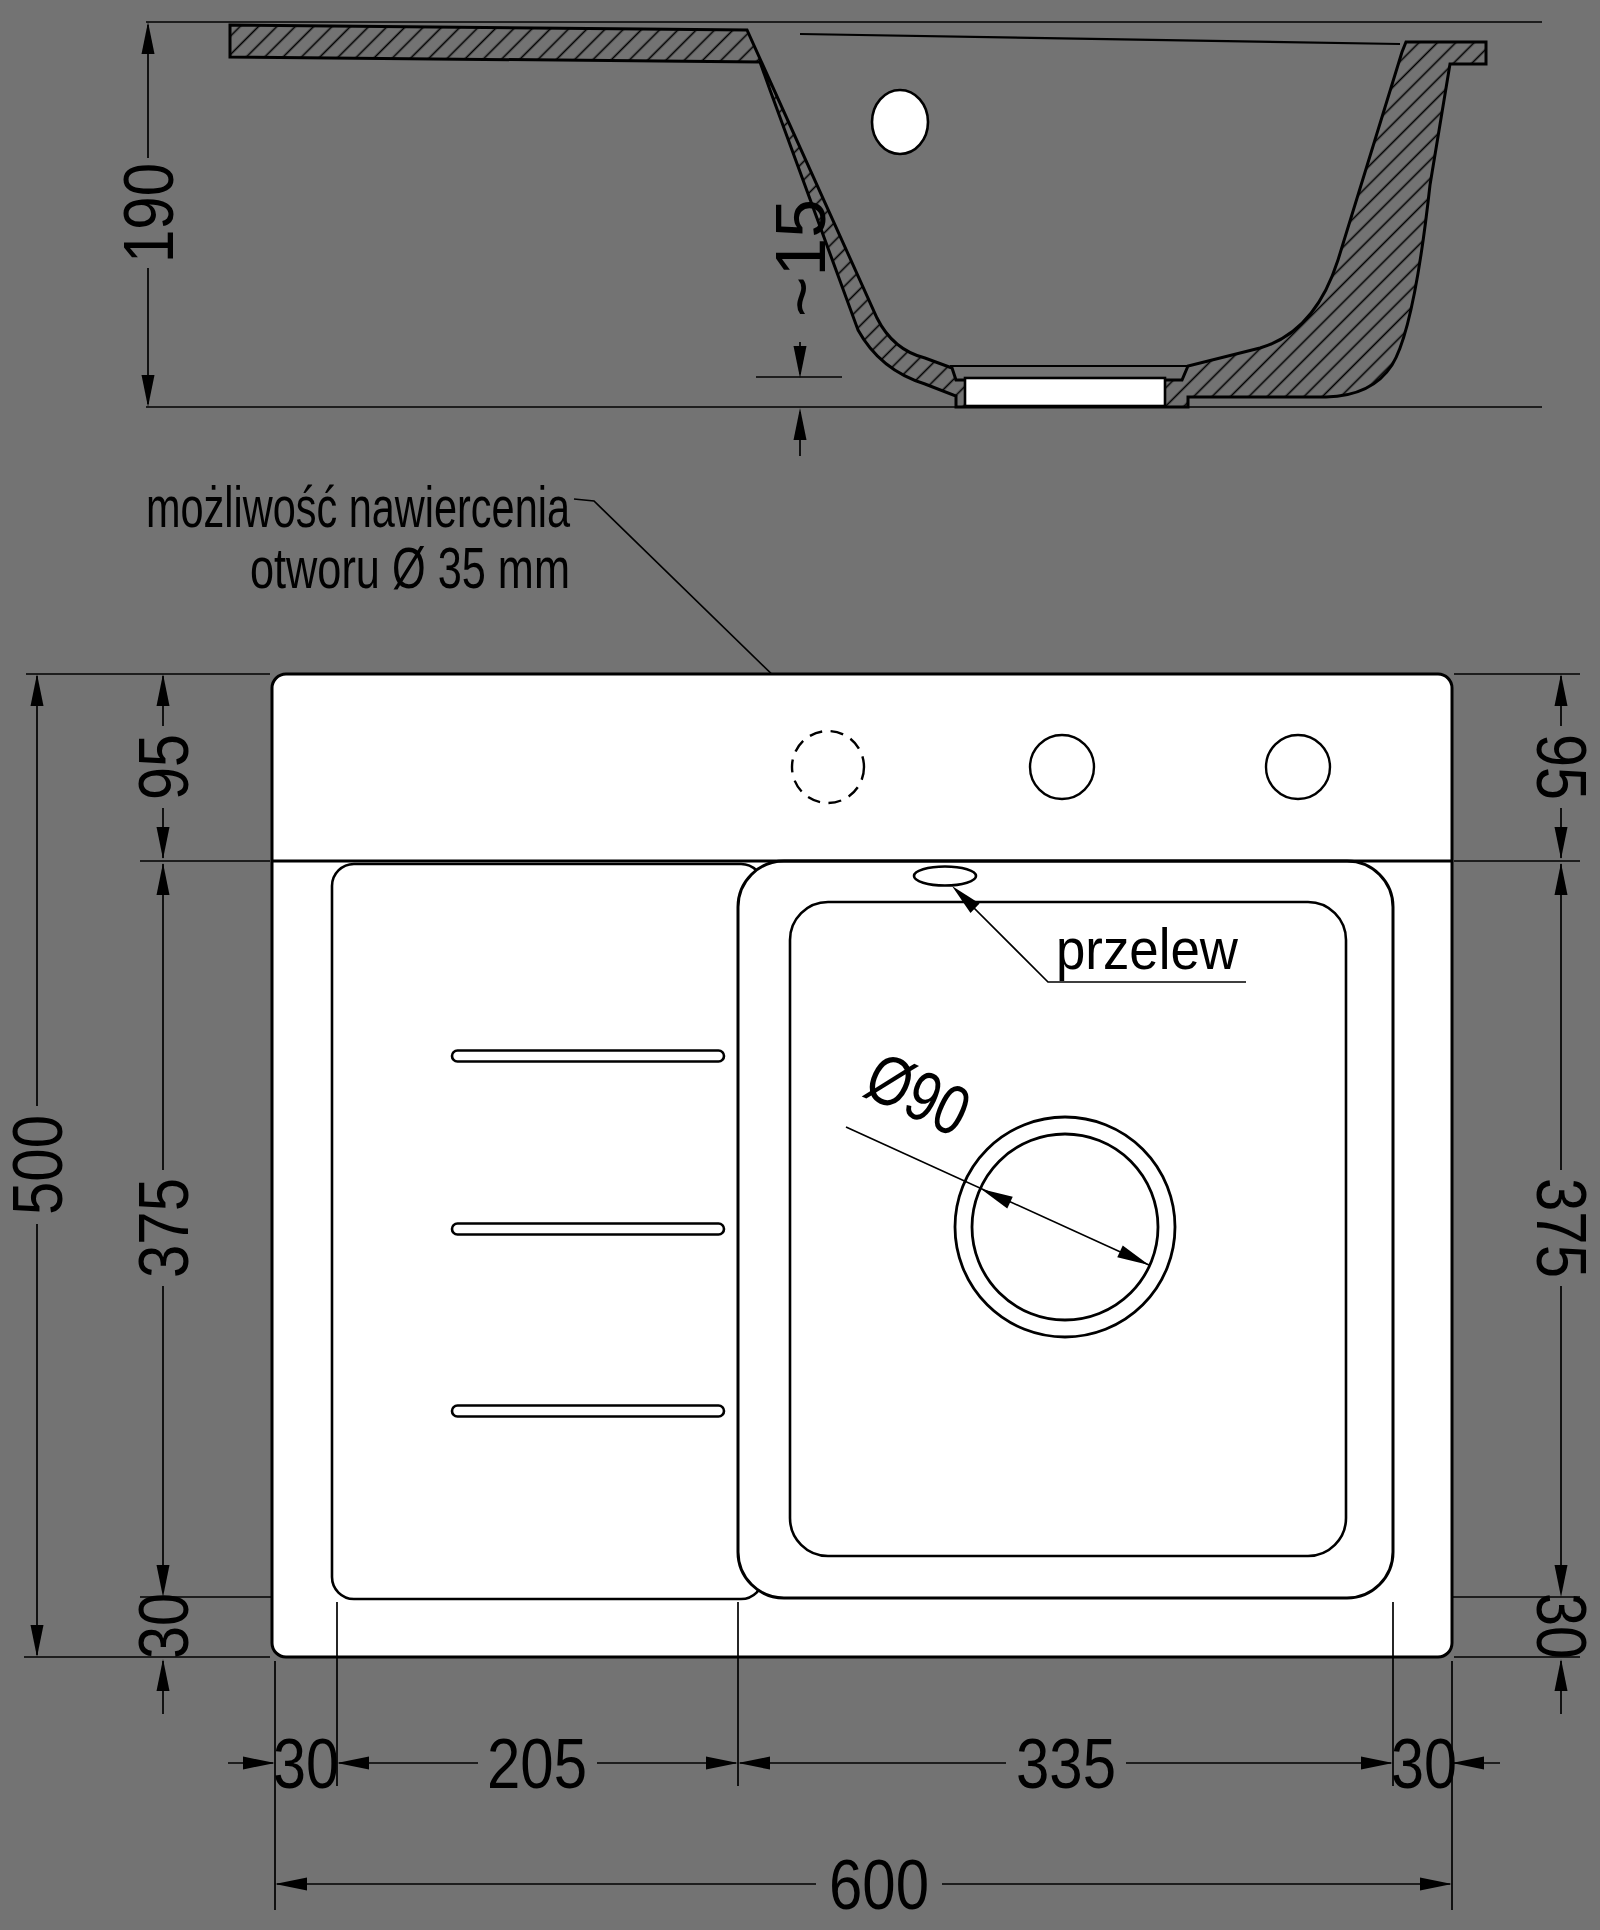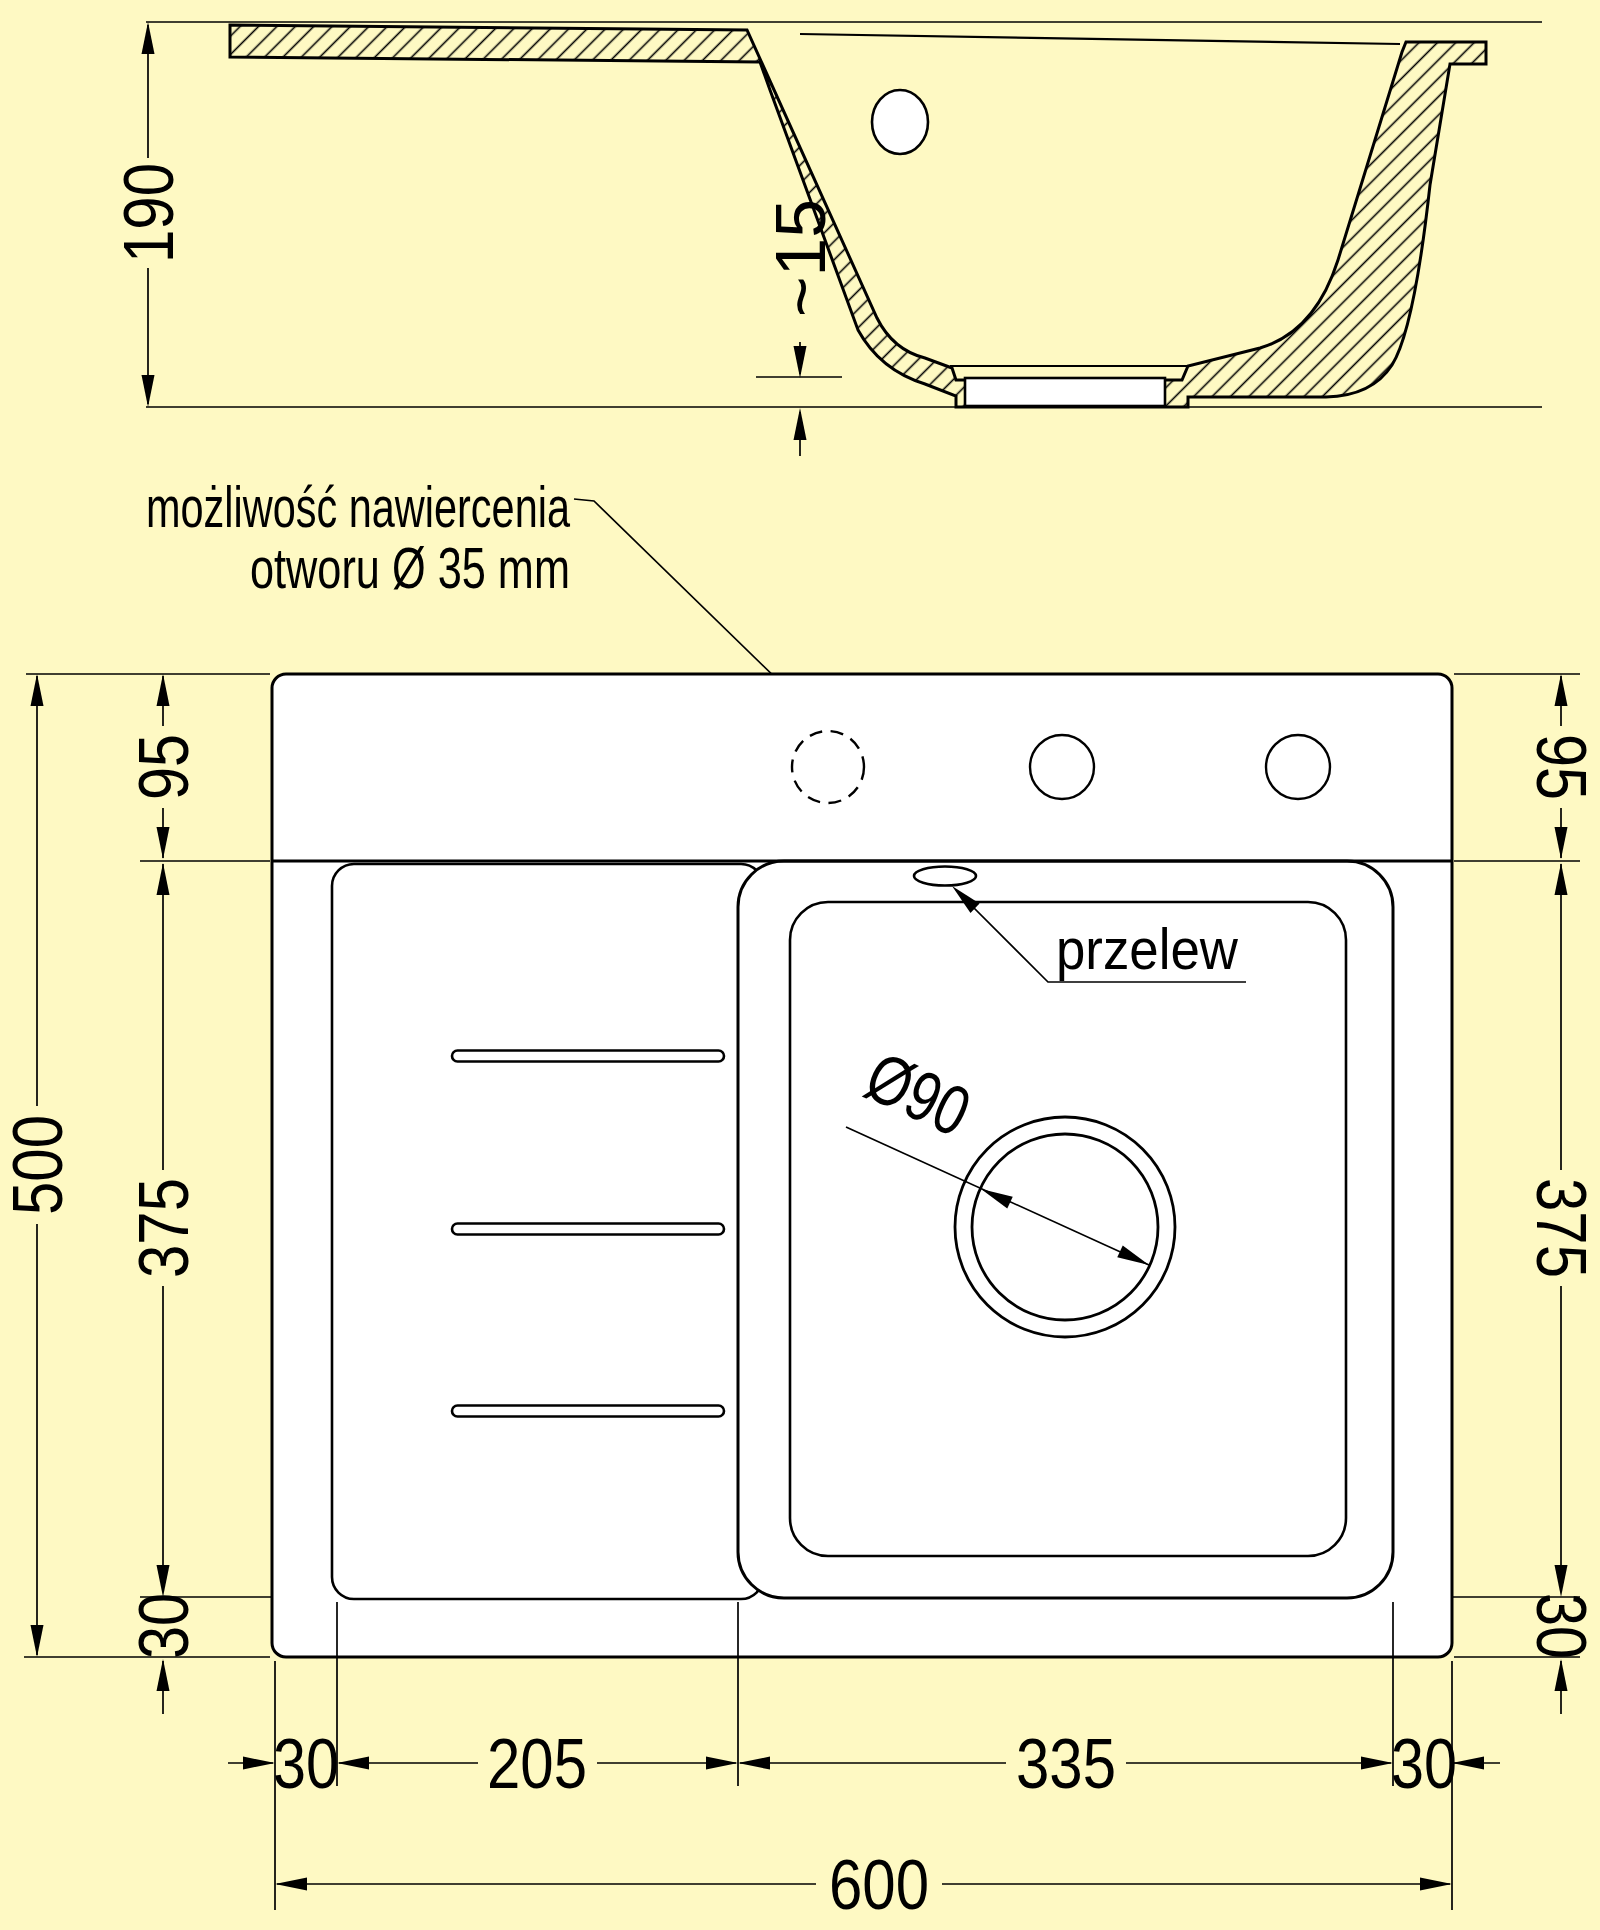--- a/index.html
+++ b/index.html
@@ -1,16 +1,16 @@
 <!DOCTYPE html>
 <html><head>
 <meta charset="utf-8">
 <style>
   html,body{margin:0;padding:0;background:#ffffff;}
-  .stage{width:1600px;height:1930px;position:relative;background:#fef9c3;}
+  .stage{width:1600px;height:1930px;position:relative;background:#737373;}
   svg{display:block;}
   .t{stroke:#000;stroke-width:1.7;fill:none;}
   .t2{stroke:#000;stroke-width:2.2;fill:none;}
   .m{stroke:#000;stroke-width:2.6;fill:none;}
   .mw{stroke:#000;stroke-width:2.6;fill:#fff;}
   .k{stroke:#000;stroke-width:3;fill:none;}
   .kw{stroke:#000;stroke-width:3;fill:#fff;}
   .ah{fill:#000;stroke:none;}
   text{font-family:"Liberation Sans","DejaVu Sans",sans-serif;fill:#000;}
   .dim{font-size:70px;text-anchor:middle;}

